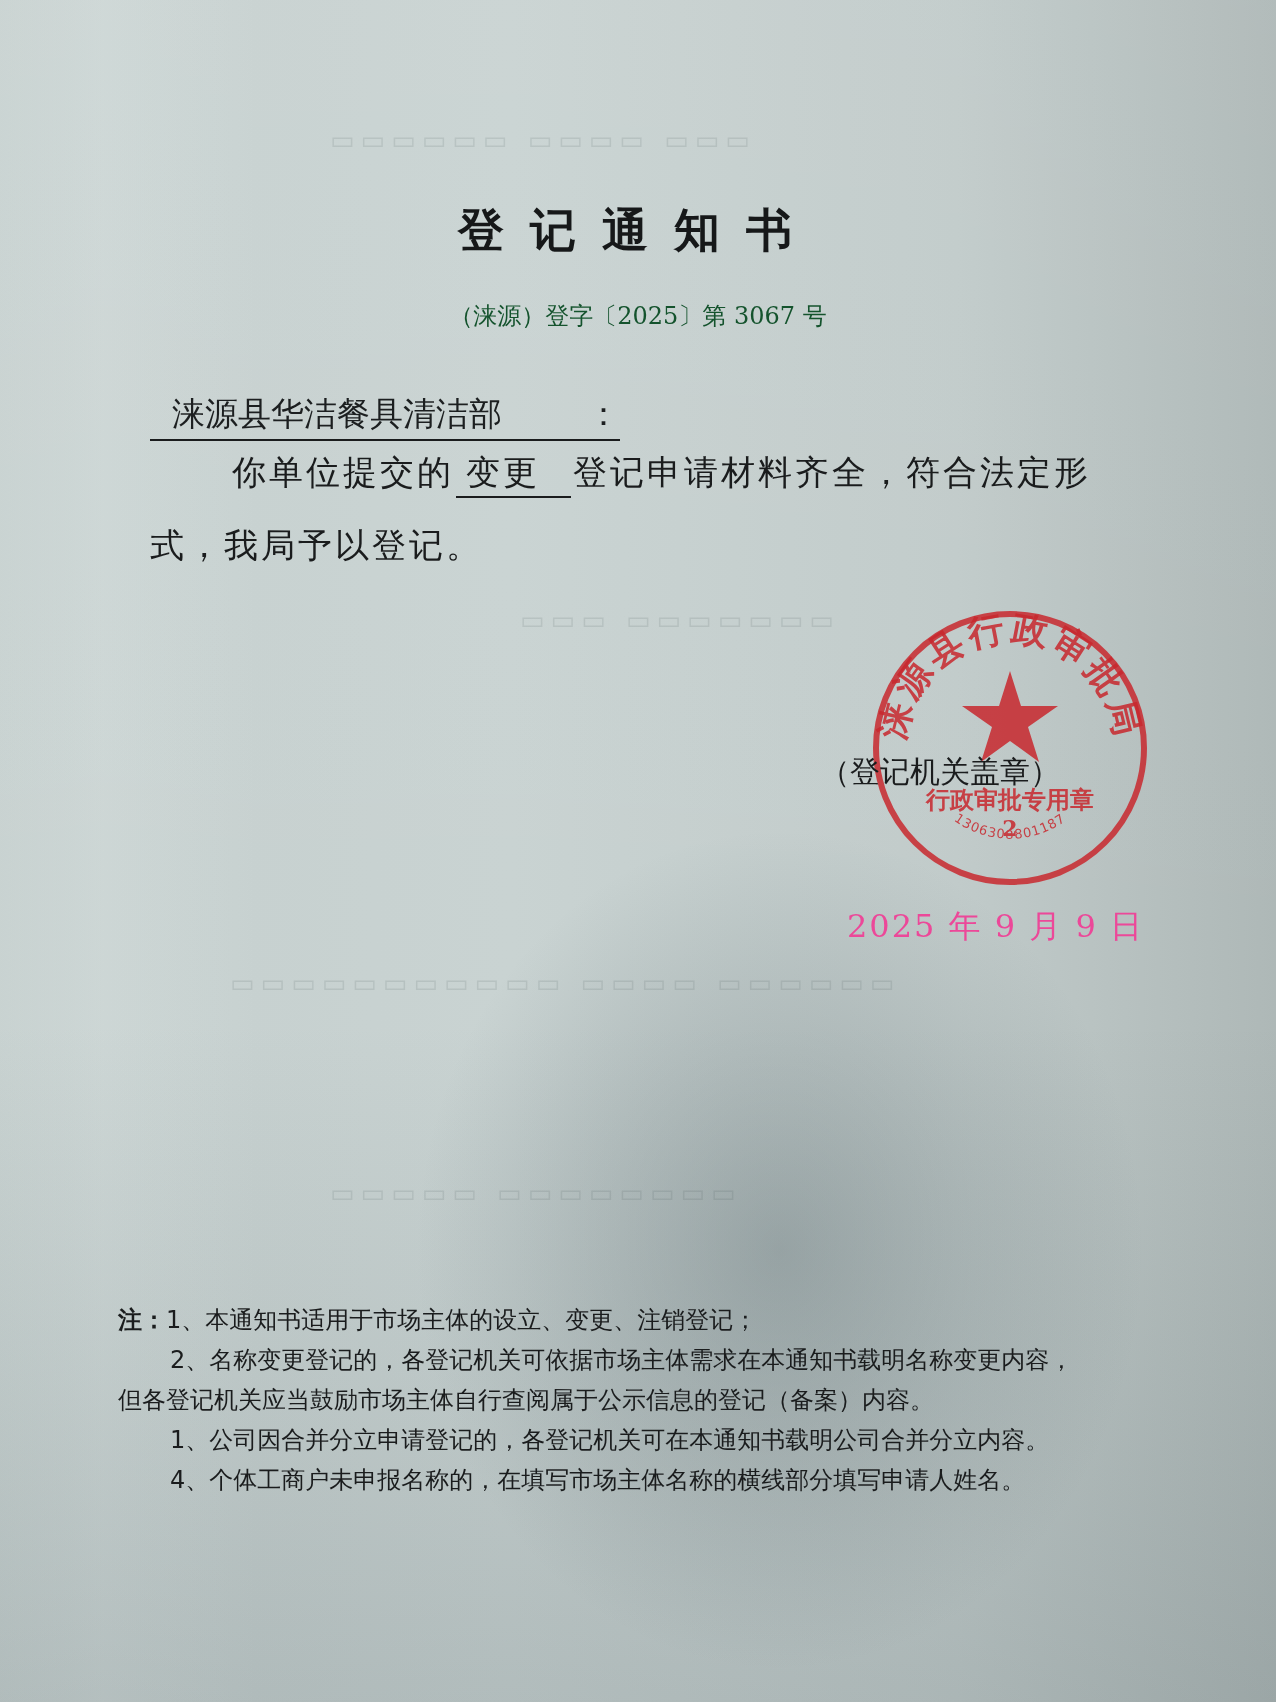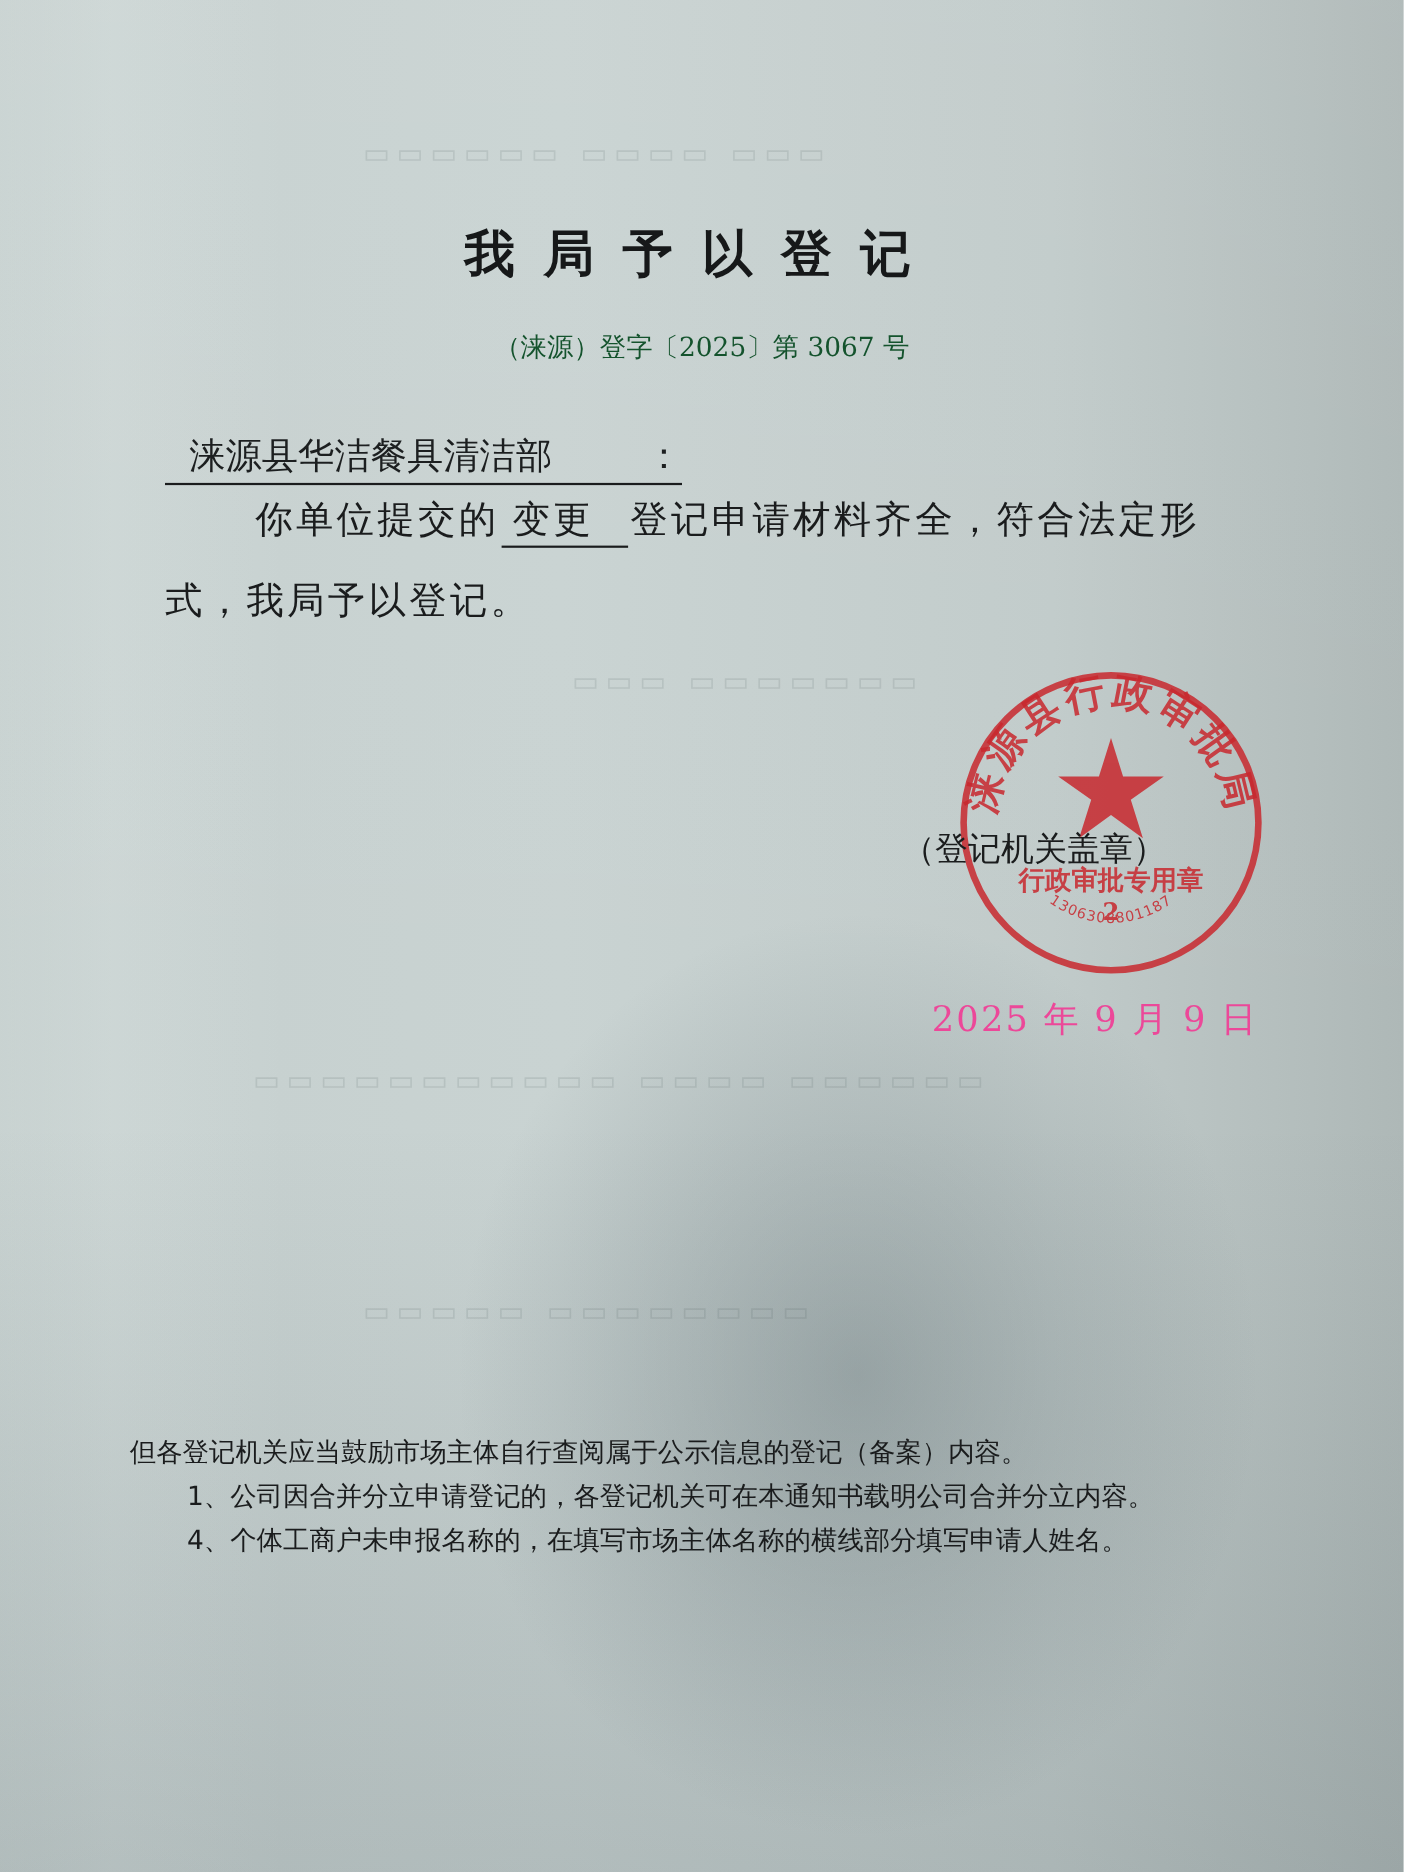--- a/index.html
+++ b/index.html
@@ -61,21 +61,21 @@
 </head>
 <body>
 
 <div class="shade"></div>
 
 <div class="ghost" style="left:330px;top:125px;">▭▭▭▭▭▭ ▭▭▭▭ ▭▭▭</div>
 <div class="ghost" style="left:520px;top:605px;">▭▭▭ ▭▭▭▭▭▭▭</div>
 <div class="ghost" style="left:230px;top:968px;">▭▭▭▭▭▭▭▭▭▭▭ ▭▭▭▭ ▭▭▭▭▭▭</div>
 <div class="ghost" style="left:330px;top:1178px;">▭▭▭▭▭ ▭▭▭▭▭▭▭▭</div>
 
-<div class="title">我局予以登记</div>
+<div class="title">登记通知书</div>
 <div class="docno">（涞源）登字〔2025〕第 3067 号</div>
 
 <div class="addressee">
   <span>涞源县华洁餐具清洁部</span>
   <span>：</span>
 </div>
 
 <div class="body-line" style="left:232px;top:450px;">
   <span>你单位提交的</span><span class="blank">变更</span><span>登记申请材料齐全，符合法定形</span>
 </div>
@@ -100,16 +100,18 @@
       <textPath href="#codeArc" startOffset="50%" text-anchor="middle">1306308801187</textPath>
     </text>
   </g>
 </svg>
 
 <div class="seal-caption">（登记机关盖章）</div>
 
 <div class="date">2025 年 9 月 9 日</div>
 
 <div class="notes">
+  <div class="row"><span class="label">注：</span><span>1、本通知书适用于市场主体的设立、变更、注销登记；</span></div>
+  <div class="row indent">2、名称变更登记的，各登记机关可依据市场主体需求在本通知书载明名称变更内容，</div>
   <div class="row">但各登记机关应当鼓励市场主体自行查阅属于公示信息的登记（备案）内容。</div>
   <div class="row indent">1、公司因合并分立申请登记的，各登记机关可在本通知书载明公司合并分立内容。</div>
   <div class="row indent">4、个体工商户未申报名称的，在填写市场主体名称的横线部分填写申请人姓名。</div>
 </div>
 
 </body></html>

